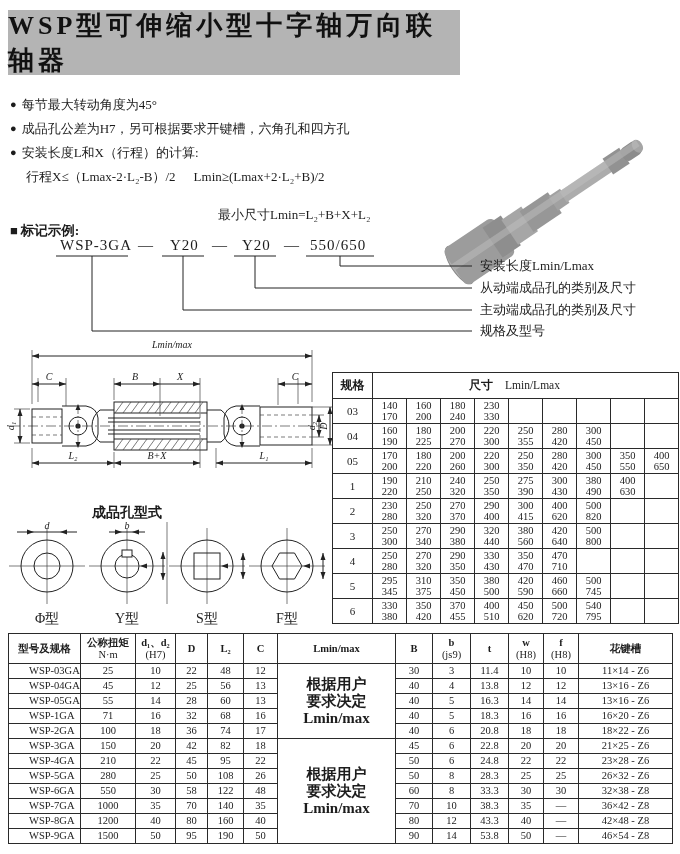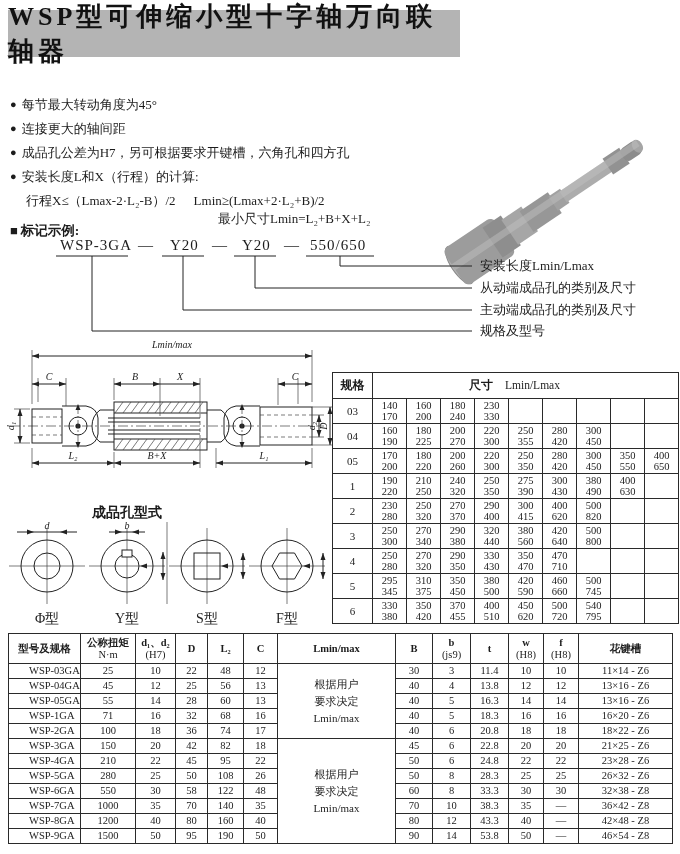--- a/index.html
+++ b/index.html
@@ -5,34 +5,34 @@
   * { margin:0; padding:0; box-sizing:border-box; }
   html,body { background:#fff; }
   body {
     width:680px; height:854px; position:relative; overflow:hidden;
     font-family:"Liberation Serif","DejaVu Serif",serif; color:#1c1c1c;
   }
   .abs { position:absolute; }
 
   
   .title-bar {
-    left:8px; top:10px; width:452px; height:47px; background:#b4b4b4;
+    left:8px; top:10px; width:452px; height:65px; background:#b4b4b4;
     display:flex; align-items:center; justify-content:center;
     font-size:26px; font-weight:bold; letter-spacing:4px; color:#111;
   }
 
   
   .features { left:10px; top:90px; width:430px; font-size:13px; }
   .sec-head { font-weight:bold; font-size:13.5px; margin-bottom:4px; }
   .sq { font-size:13px; margin-right:3px; }
   .feat { margin:6px 0; }
   .bullet { margin-right:5px; font-size:11px; vertical-align:1px; }
   .formula-row { margin:6px 0 0 16px; }
   .formula-row .f2 { margin-left:18px; }
-  .formula3 { margin:0 0 0 208px; }
+  .formula3 { margin:20px 0 0 208px; }
 
   
   .marking-head { left:10px; top:222px; }
   .marking-svg { left:10px; top:236px; }
   svg text { fill:#1c1c1c; }
   .code-txt { font-size:15px; letter-spacing:1px; }
   .lbl-txt { font-size:13px; }
   .dim-txt { font-size:10px; font-style:italic; }
   .ln { stroke:#222; stroke-width:1; fill:none; }
   .thin { stroke:#444; stroke-width:0.7; fill:none; }
@@ -47,21 +47,21 @@
   .size-table th.size-hd { text-align:left; padding-left:96px; }
   .size-table th.size-hd .latin { font-weight:normal; font-size:11.5px; }
   .size-table td { font-size:10.5px; height:25px; line-height:11px; padding:1px 0; }
   .size-table td.spec { font-size:11px; }
 
   .spec-table { left:8px; top:633px; width:664px; }
   .spec-table th { font-size:10.5px; font-weight:bold; height:30px; line-height:12px; }
   .spec-table th .sub { font-weight:normal; }
   .spec-table td { font-size:10.5px; height:15px; line-height:12px; }
   .spec-table td.model { text-align:left; padding-left:20px; font-size:10.5px; }
-  .spec-table td.note { font-size:11px; font-weight:normal; }
+  .spec-table td.note { font-size:15px; font-weight:bold; }
   .spec-table td.note div { margin:5px 0; }
 
   
   .hole-head { left:92px; top:504px; font-size:14px; font-weight:bold; }
   .hole-svg { left:2px; top:522px; }
   .hole-labels span { position:absolute; top:610px; width:54px; text-align:center; font-size:14px; }
 </style>
 </head>
 <body>
 
@@ -80,21 +80,20 @@
       <rect x="198" y="100" width="20" height="19" fill="#929292"></rect>
       <rect x="216" y="102" width="20" height="15" rx="5" fill="#8c8c8c"></rect>
       <ellipse cx="234" cy="109" rx="5" ry="7" fill="#a5a5a5"></ellipse>
       <rect x="14" y="103" width="222" height="7" fill="#c4c4c4" opacity="0.45"></rect>
     </g>
   </svg>
 </div>
 
 <div class="abs features">
   <div class="feat"><span class="bullet">●</span><span>每节最大转动角度为45°</span></div>
-  <div class="feat"><span class="bullet">●</span><span>连接更大的轴间距</span></div>
   <div class="feat"><span class="bullet">●</span><span>成品孔公差为H7，另可根据要求开键槽，六角孔和四方孔</span></div>
   <div class="feat"><span class="bullet">●</span><span>安装长度L和X（行程）的计算:</span></div>
   <div class="formula-row"><span>行程X≤（Lmax-2·L₂-B）/2</span><span class="f2">Lmin≥(Lmax+2·L₂+B)/2</span></div>
   <div class="formula3">最小尺寸Lmin=L₂+B+X+L₂</div>
 </div>
 
 <div class="abs sec-head marking-head"><span class="sq">■</span><span>标记示例:</span></div>
 <svg class="abs marking-svg" width="660" height="105" viewBox="0 0 660 105">
   <text class="code-txt" x="50" y="14">WSP-3GA</text>
   <text class="code-txt" x="128" y="14">—</text>

